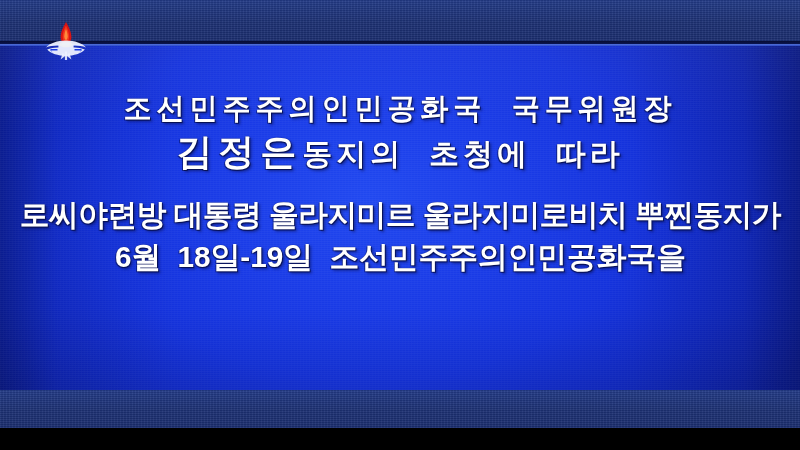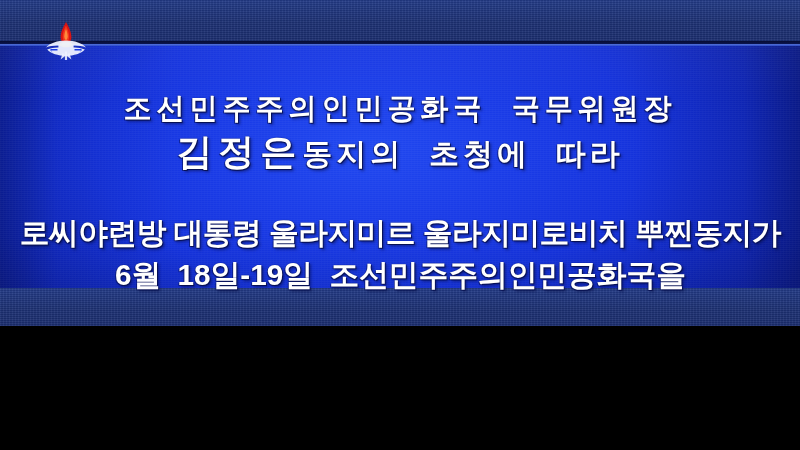--- a/index.html
+++ b/index.html
@@ -3,21 +3,21 @@
 <meta charset="utf-8">
 <style>
   html, body {
     margin: 0;
     padding: 0;
     background: #000;
   }
   #screen {
     position: relative;
     width: 800px;
-    height: 326px;
+    height: 428px;
     overflow: hidden;
     font-family: "Liberation Sans", "DejaVu Sans", sans-serif;
     background: #1330d8;
   }
 
   
   .bg-base {
     position: absolute;
     inset: 0;
     background:
@@ -124,21 +124,21 @@
   
   .l1 {
     font-size: 29px;
     letter-spacing: 5px;
     line-height: 1;
     margin-bottom: 11px;
     transform: scaleX(0.97);
   }
   .l2 {
     line-height: 1;
-    margin-bottom: 48px;
+    margin-bottom: 30px;
     letter-spacing: 4px;
   }
   .l2 .big  { font-size: 36px; letter-spacing: 6px; }
   .l2 .rest { font-size: 30px; letter-spacing: 4px; }
 
   
   .l3 {
     font-size: 30px;
     letter-spacing: -0.5px;
     line-height: 1;

